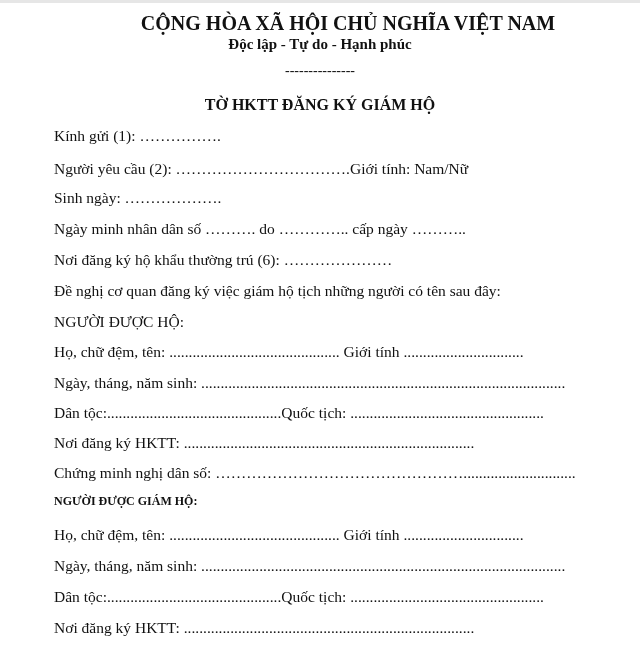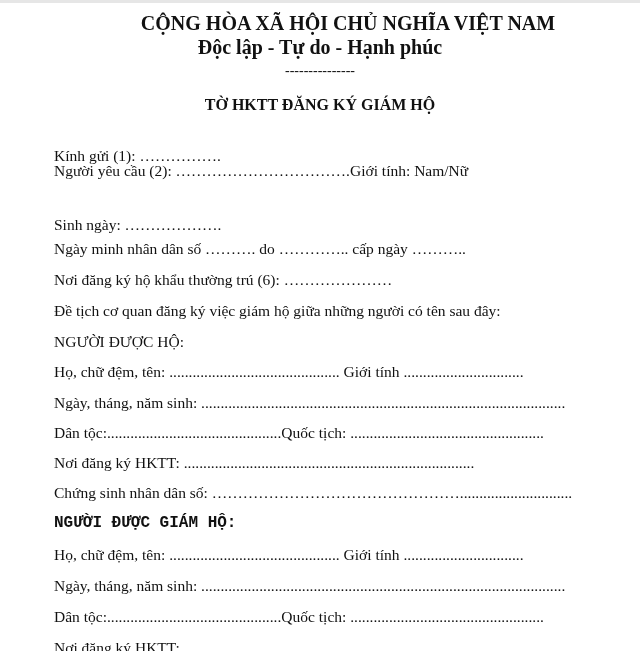--- a/index.html
+++ b/index.html
@@ -6,47 +6,47 @@
   body {
     width: 640px; height: 651px; overflow: hidden;
     background: #ffffff;
     font-family: "Liberation Serif", "DejaVu Serif", serif;
     color: #111111;
     position: relative;
   }
   .topbar { position: absolute; left: 0; top: 0; width: 640px; height: 3px; background: #e6e6e6; }
   .center { position: absolute; left: 0; width: 640px; text-align: center; font-weight: bold; white-space: nowrap; }
   .title1 { top: 12px; font-size: 20px; padding-left: 28px; }
-  .title2 { top: 36px; font-size: 20px; }
+  .title2 { top: 36px; font-size: 15px; }
   .dashes { top: 63px; font-size: 14px; font-weight: normal; letter-spacing: 0px; }
   .title3 { top: 96px; font-size: 16px; }
-  .line { position: absolute; left: 54px; font-size: 15.5px; white-space: nowrap; margin-top: 20px; }
-  .bold { font-weight: bold; font-size: 16px; font-family: Liberation Mono, monospace; }
+  .line { position: absolute; left: 54px; font-size: 15.5px; white-space: nowrap; }
+  .bold { font-weight: bold; font-size: 12px; }
 </style>
 </head>
 <body>
 
 <div class="topbar"></div>
 
 <div class="center title1">CỘNG HÒA XÃ HỘI CHỦ NGHĨA VIỆT NAM</div>
 <div class="center title2">Độc lập - Tự do - Hạnh phúc</div>
 <div class="center dashes">---------------</div>
 <div class="center title3">TỜ HKTT ĐĂNG KÝ GIÁM HỘ</div>
 
 <div class="line" style="top:127px">Kính gửi (1): …………….</div>
-<div class="line" style="top:142px">Người yêu cầu (2): …………………………….Giới tính: Nam/Nữ</div>
-<div class="line" style="top:196px">Sinh ngày: ……………….</div>
+<div class="line" style="top:160px">Người yêu cầu (2): …………………………….Giới tính: Nam/Nữ</div>
+<div class="line" style="top:189px">Sinh ngày: ……………….</div>
 <div class="line" style="top:220px">Ngày minh nhân dân số ………. do ………….. cấp ngày ………..</div>
 <div class="line" style="top:251px">Nơi đăng ký hộ khẩu thường trú (6): …………………</div>
-<div class="line" style="top:282px">Đề tịch cơ quan đăng ký việc giám hộ giữa những người có tên sau đây:</div>
+<div class="line" style="top:282px">Đề nghị cơ quan đăng ký việc giám hộ tịch những người có tên sau đây:</div>
 
 <div class="line" style="top:313px">NGƯỜI ĐƯỢC HỘ:</div>
 <div class="line" style="top:343px">Họ, chữ đệm, tên: ............................................ Giới tính ...............................</div>
 <div class="line" style="top:374px">Ngày, tháng, năm sinh: ..............................................................................................</div>
 <div class="line" style="top:404px">Dân tộc:.............................................Quốc tịch: ..................................................</div>
 <div class="line" style="top:434px">Nơi đăng ký HKTT: ...........................................................................</div>
-<div class="line" style="top:464px">Chứng sinh nhân dân số: ………………………………………….............................</div>
+<div class="line" style="top:464px">Chứng minh nghị dân số: ………………………………………….............................</div>
 
 <div class="line bold" style="top:494px">NGƯỜI ĐƯỢC GIÁM HỘ:</div>
 <div class="line" style="top:526px">Họ, chữ đệm, tên: ............................................ Giới tính ...............................</div>
 <div class="line" style="top:557px">Ngày, tháng, năm sinh: ..............................................................................................</div>
 <div class="line" style="top:588px">Dân tộc:.............................................Quốc tịch: ..................................................</div>
 <div class="line" style="top:619px">Nơi đăng ký HKTT: ...........................................................................</div>
 
 </body></html>

